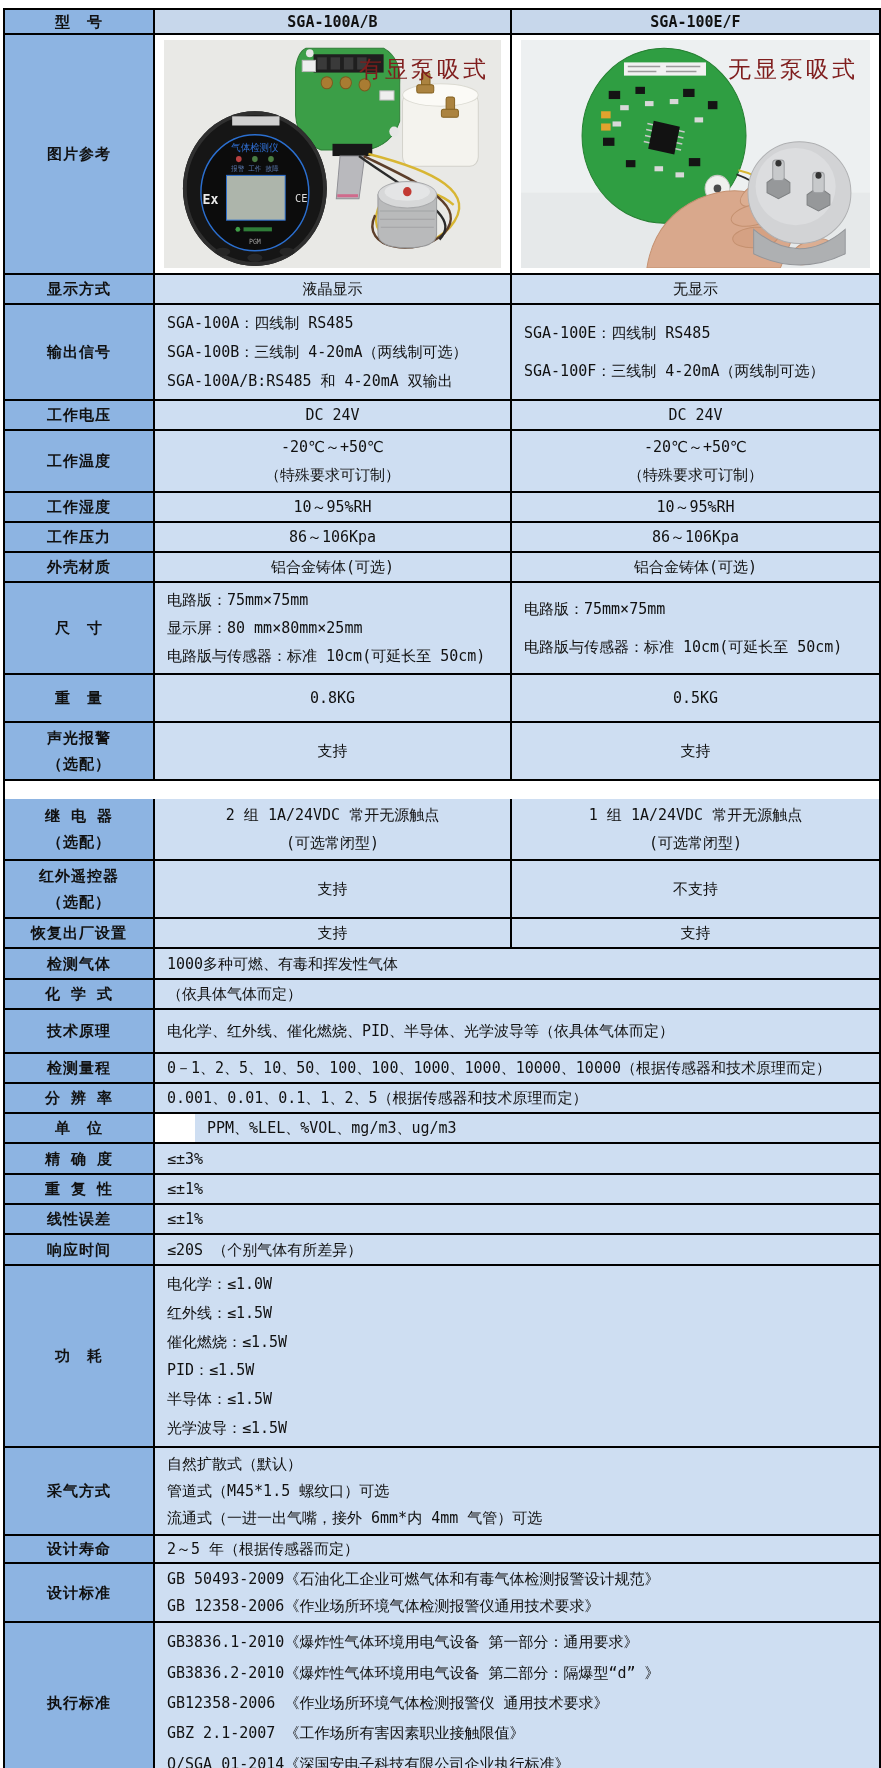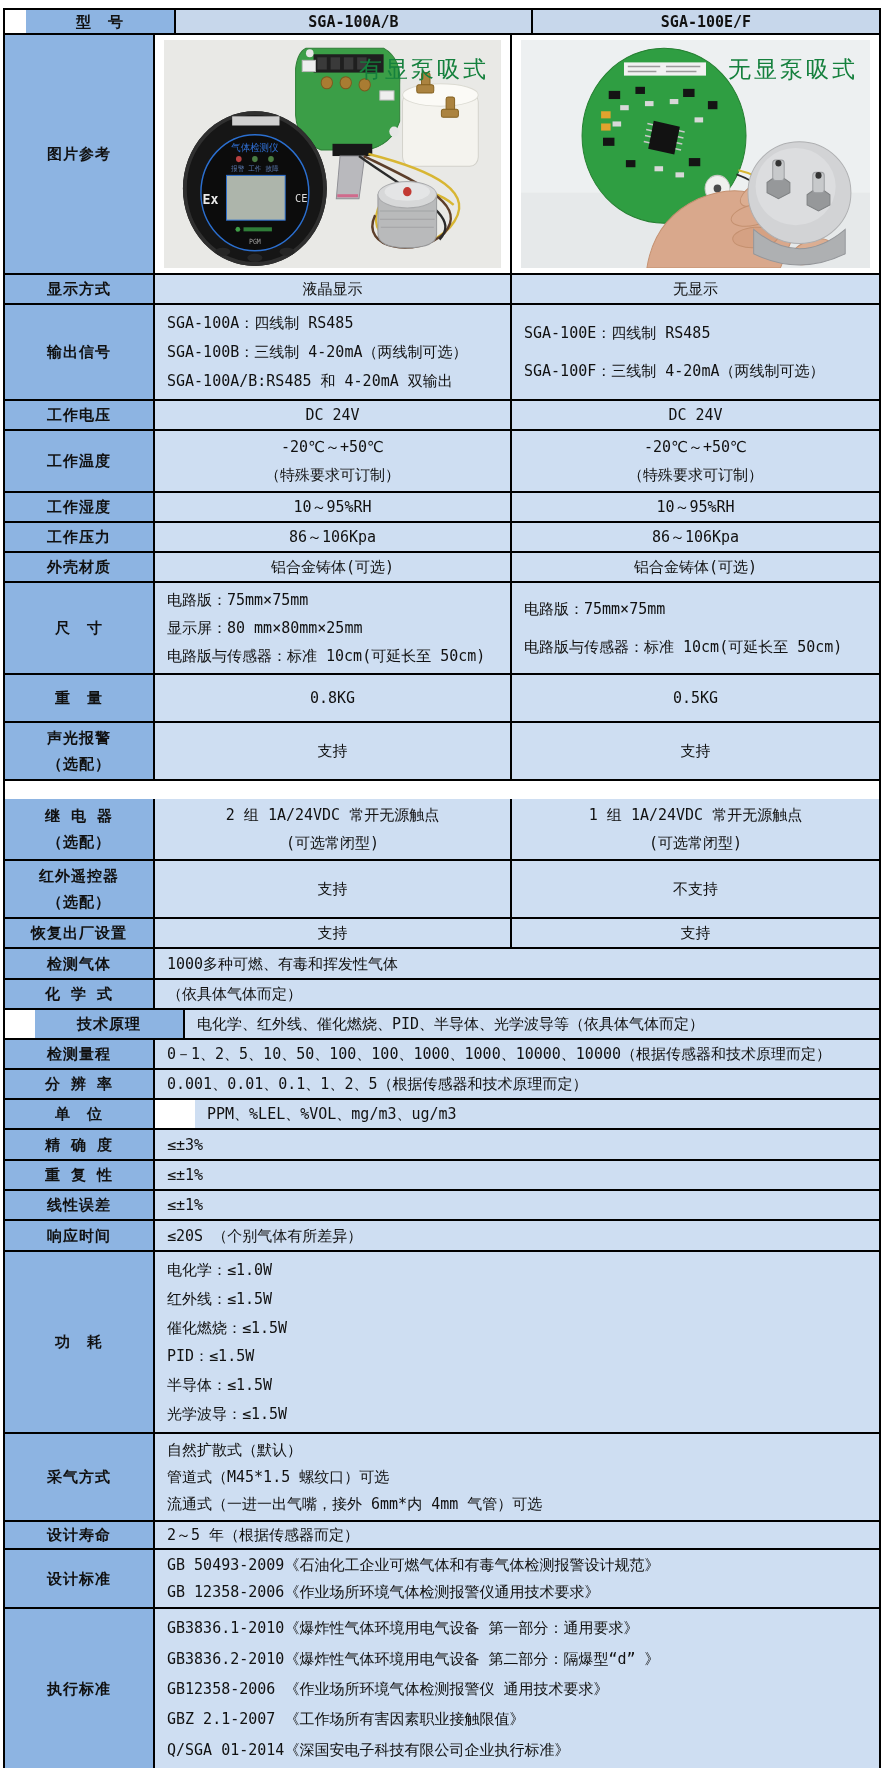--- a/index.html
+++ b/index.html
@@ -10,28 +10,28 @@
   #spec-rows .row:last-child{border-bottom:none;}
   .lab{width:150px;flex:0 0 150px;background:#8DB4E2;border-right:2px solid #000;display:flex;flex-direction:column;justify-content:center;align-items:center;font-weight:bold;font-size:15px;letter-spacing:1px;box-sizing:border-box;}
   .lab .lline{line-height:26px;}
   .cell{display:flex;flex-direction:column;justify-content:space-evenly;background:#CEDEF2;font-size:15px;box-sizing:border-box;}
   .c1{width:357px;flex:0 0 357px;border-right:2px solid #000;}
   .c2{flex:1 1 auto;}
   .cfull{flex:1 1 auto;}
   .ac{align-items:center;text-align:center;}
   .al{align-items:flex-start;text-align:left;padding-left:12px;padding-right:6px;}
   .cline{line-height:22px;white-space:nowrap;}
-  .hdr{height:25px;padding-left:21px;}
+  .hdr{height:25px;}
   .hdr .lab{justify-content:center;}
   .hdr .cell{background:#C7D7EB;justify-content:center;font-weight:bold;}
   .imgrow{height:240px;}
   .imgcell{background:#ffffff;padding:5px 9px;justify-content:center;}
   .photo{position:relative;width:100%;height:100%;background:#e9e9e6;overflow:hidden;}
   .photo svg{display:block;width:100%;height:100%;}
-  .wm{position:absolute;top:14px;right:12px;font-size:23px;color:#15803d;letter-spacing:3px;}
+  .wm{position:absolute;top:14px;right:12px;font-size:23px;color:#7f1d1d;letter-spacing:3px;}
 </style>
 </head>
 <body>
 
 <div class="tbl">
 
   <div class="row hdr">
     <div class="lab">
       <div class="lline">型　号</div>
     </div>
@@ -360,21 +360,21 @@
         </div>
       </div>
       <div class="row" style="height: 30px;">
         <div class="lab">
           <div class="lline">化 学 式</div>
         </div>
         <div class="cell cfull al">
           <div class="cline">（依具体气体而定）</div>
         </div>
       </div>
-      <div class="row" style="height: 30px; padding-left: 30px;">
+      <div class="row" style="height: 44px;">
         <div class="lab">
           <div class="lline">技术原理</div>
         </div>
         <div class="cell cfull al">
           <div class="cline">电化学、红外线、催化燃烧、PID、半导体、光学波导等（依具体气体而定）</div>
         </div>
       </div>
       <div class="row" style="height: 30px;">
         <div class="lab">
           <div class="lline">检测量程</div>

